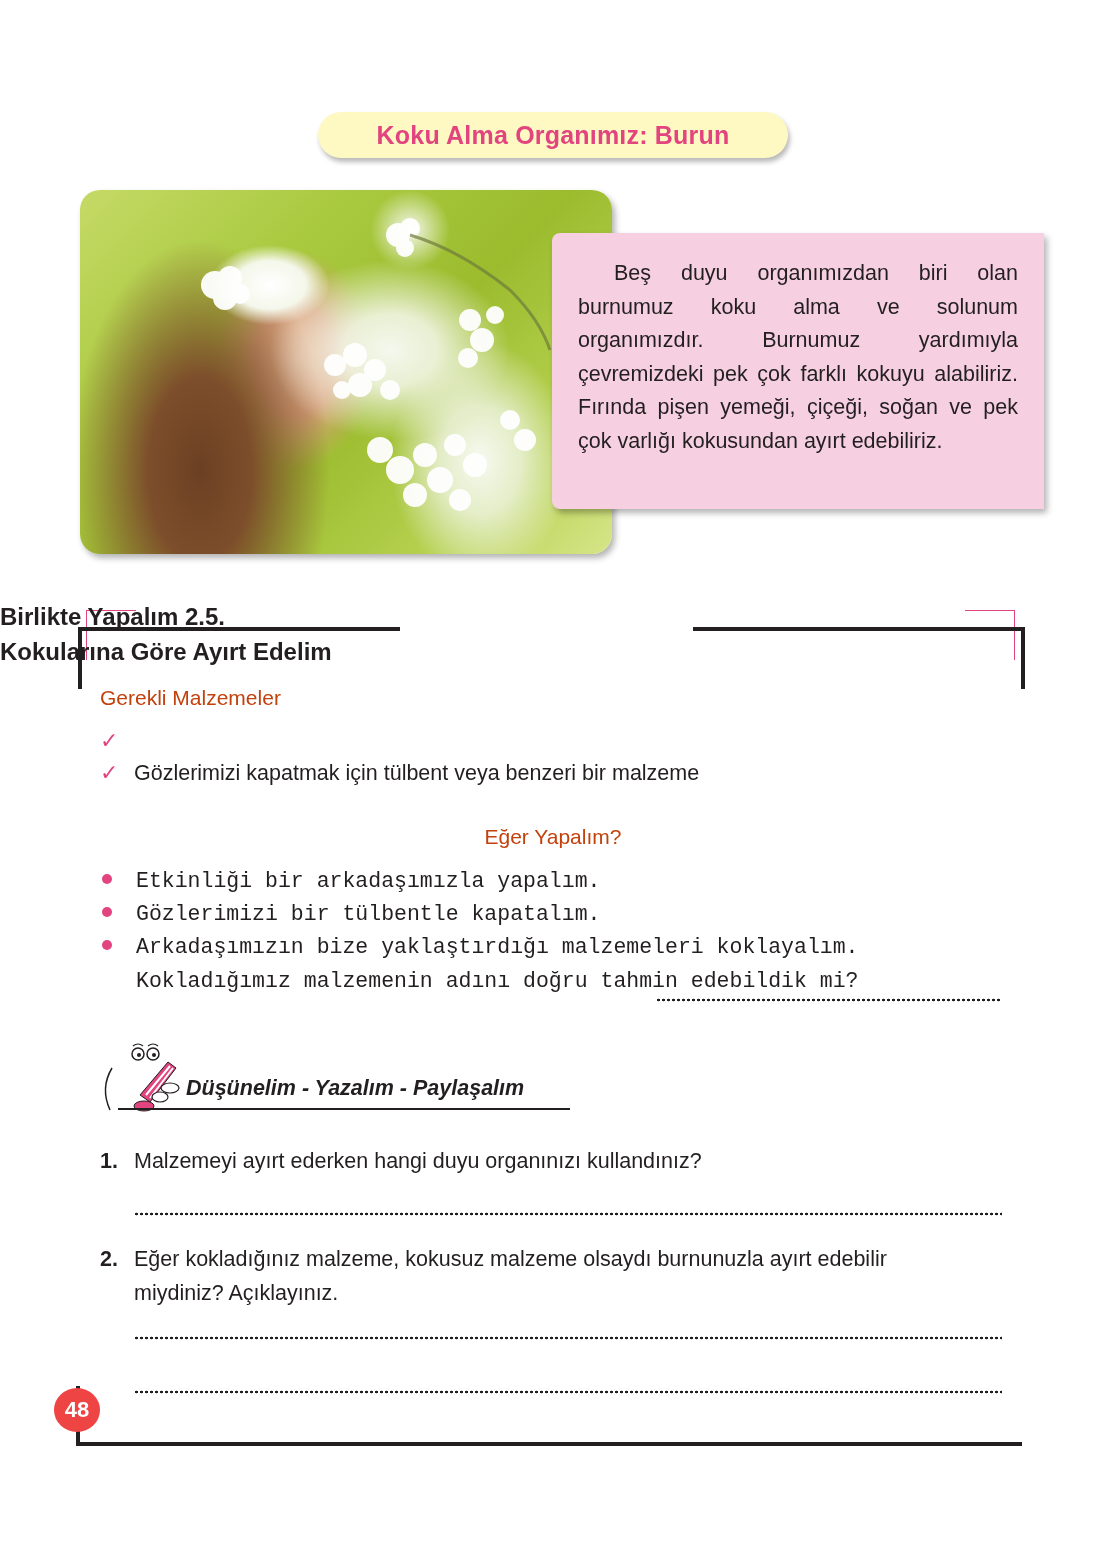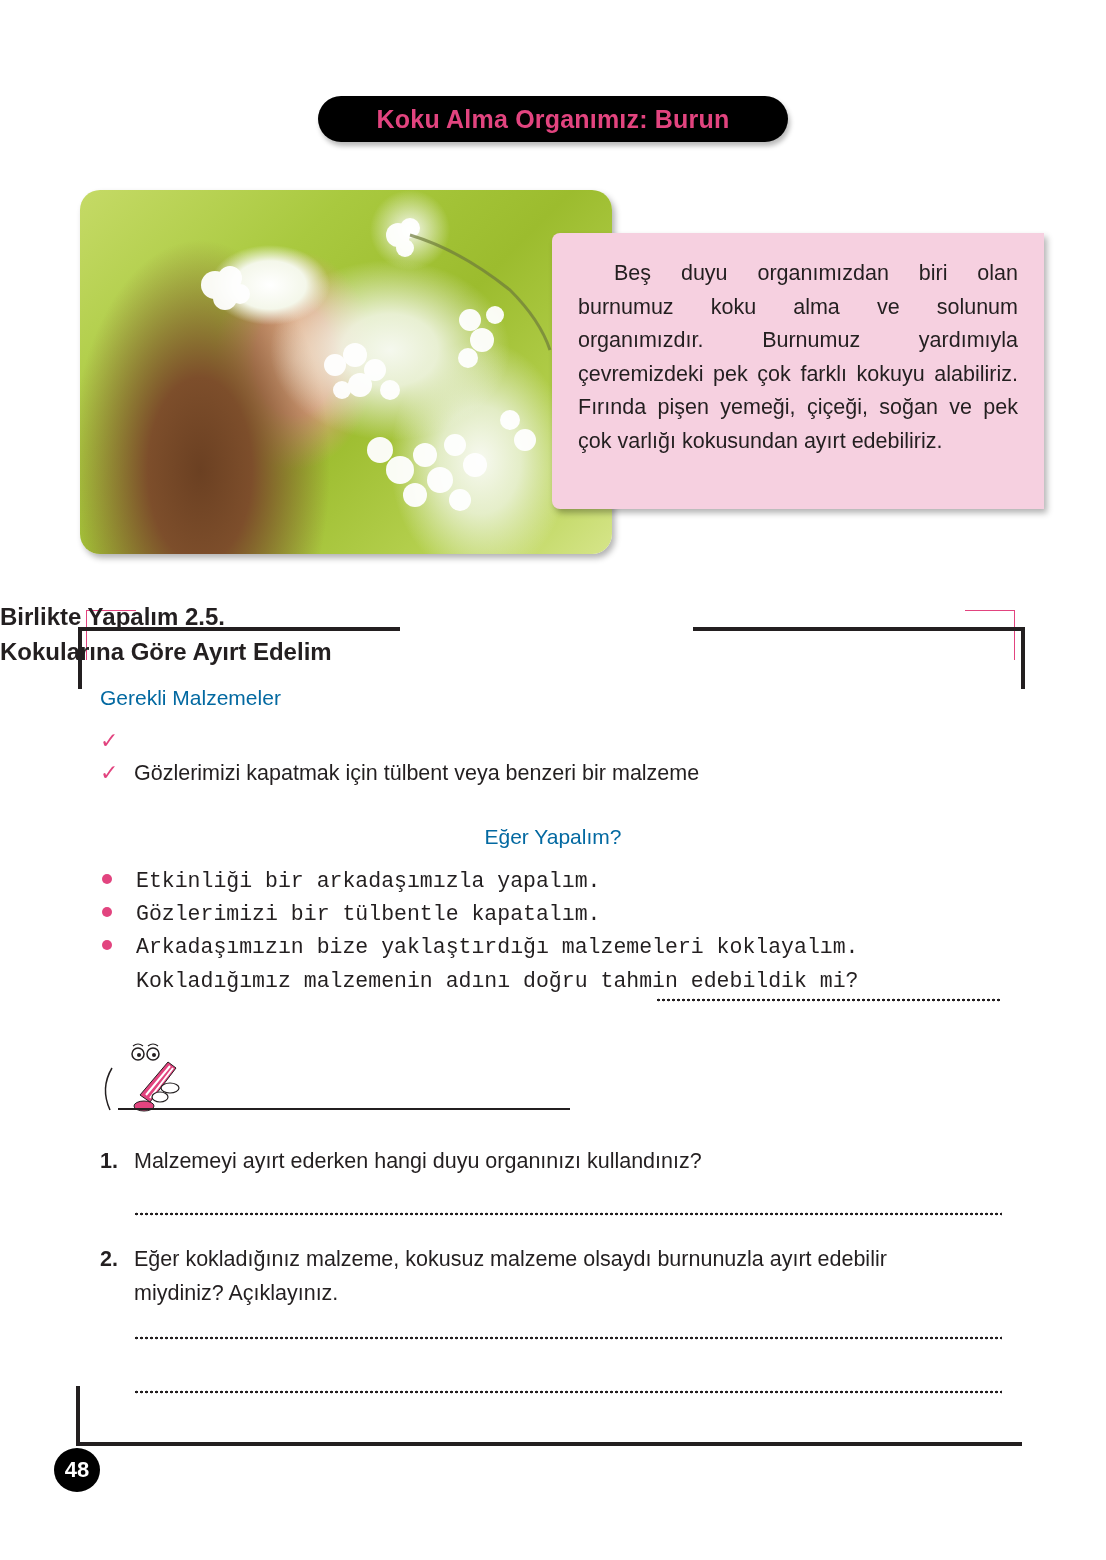--- a/index.html
+++ b/index.html
@@ -1,21 +1,21 @@
 <!DOCTYPE html>
 <html><head>
   <meta charset="utf-8">
   <style>
     * { box-sizing: border-box; margin: 0; padding: 0; }
     html, body { width: 1106px; height: 1560px; background: #ffffff; overflow: hidden; }
     body { position: relative; font-family: "Liberation Sans", "DejaVu Sans", sans-serif; color: #231f20; }
 
     .title-pill {
-      position: absolute; left: 318px; top: 96px; width: 470px; height: 46px;
-      background: #000000; border-radius: 23px;
+      position: absolute; left: 318px; top: 112px; width: 470px; height: 46px;
+      background: #fef9c3; border-radius: 23px;
       box-shadow: 2px 4px 5px rgba(0,0,0,0.28);
       display: flex; align-items: center; justify-content: center;
     }
     .title-pill span { color: #e2447f; font-size: 25px; font-weight: bold; letter-spacing: 0.2px; }
 
     .photo {
       position: absolute; left: 80px; top: 190px; width: 532px; height: 364px;
       border-radius: 20px; overflow: hidden;
       box-shadow: 3px 4px 6px rgba(0,0,0,0.3);
       background:
@@ -42,21 +42,21 @@
     .frame-top-left { position: absolute; left: 80px; top: 627px; width: 320px; height: 4px; background: #231f20; }
     .frame-top-right { position: absolute; left: 693px; top: 627px; width: 332px; height: 4px; background: #231f20; }
     .frame-left-top { position: absolute; left: 78px; top: 627px; width: 4px; height: 62px; background: #231f20; }
     .frame-right-top { position: absolute; left: 1021px; top: 627px; width: 4px; height: 62px; background: #231f20; }
     .pink-corner-l { position: absolute; left: 86px; top: 610px; width: 50px; height: 50px; border-top: 1px solid #e2447f; border-left: 1px solid #e2447f; }
     .pink-corner-r { position: absolute; left: 965px; top: 610px; width: 50px; height: 50px; border-top: 1px solid #e2447f; border-right: 1px solid #e2447f; }
 
     .activity-title { position: absolute; left: 0; top: 603px; width: 1106px; text-align: left; font-size: 24px; font-weight: bold; color: #231f20; }
     .activity-subtitle { position: absolute; left: 0; top: 638px; width: 1106px; text-align: left; font-size: 24px; font-weight: bold; color: #231f20; }
 
-    .section-label-pink { position: absolute; color: #0369a1; font-size: 21px; }
+    .section-label-pink { position: absolute; color: #c2410c; font-size: 21px; }
     .materials-label { left: 100px; top: 686px; }
     .howto-label { left: 0; width: 1106px; text-align: center; top: 825px; }
 
     .check-item { position: absolute; left: 100px; font-size: 21.5px; display: flex; align-items: center; }
     .check-icon { color: #e2447f; font-size: 22px; width: 34px; display: inline-block; }
 
     .bullet-item { position: absolute; left: 100px; font-size: 21.5px; display: flex; font-family: Liberation Mono, monospace; }
     .bullet-dot { width: 10px; height: 10px; border-radius: 50%; background: #e2447f; margin: 10px 24px 0 2px; flex: none; }
     .bullet-text { line-height: 34px; }
 
@@ -70,22 +70,22 @@
     .think-title { position: absolute; left: 88px; top: 36px; font-size: 21.5px; font-weight: bold; font-style: italic; color: #231f20; }
     .think-underline { position: absolute; left: 20px; top: 68px; width: 452px; height: 2px; background: #231f20; }
 
     .question { position: absolute; left: 100px; font-size: 21.5px; display: flex; line-height: 34px; }
     .q-num { font-weight: bold; width: 34px; flex: none; }
 
     .frame-bottom { position: absolute; left: 76px; top: 1442px; width: 946px; height: 4px; background: #231f20; }
     .frame-left-bottom { position: absolute; left: 76px; top: 1386px; width: 4px; height: 60px; background: #231f20; }
 
     .page-num {
-      position: absolute; left: 54px; top: 1448px; width: 46px; height: 44px; border-radius: 50%;
-      background: #000000; color: #fff; font-weight: bold; font-size: 22px;
+      position: absolute; left: 54px; top: 1388px; width: 46px; height: 44px; border-radius: 50%;
+      background: #ef4444; color: #fff; font-weight: bold; font-size: 22px;
       display: flex; align-items: center; justify-content: center;
     }
   </style>
 </head>
 <body>
 
 <div class="title-pill">
   <span>Koku Alma Organımız: Burun</span>
 </div>
 
@@ -171,20 +171,21 @@
     <circle cx="55" cy="14" r="6" fill="#fff" stroke="#231f20" stroke-width="1.5"></circle>
     <circle cx="41" cy="15" r="2" fill="#231f20"></circle>
     <circle cx="56" cy="15" r="2" fill="#231f20"></circle>
     <path d="M35 6 Q40 2 45 6 M50 6 Q55 2 60 6" stroke="#231f20" stroke-width="1.2" fill="none"></path>
     <path d="M42 55 L70 22 L78 28 L52 62 Z" fill="#e2447f" stroke="#231f20" stroke-width="1"></path>
     <path d="M48 55 L72 26 M52 58 L75 28" stroke="#fff" stroke-width="2"></path>
     <ellipse cx="72" cy="48" rx="9" ry="5" fill="#fff" stroke="#231f20" stroke-width="1.2"></ellipse>
     <ellipse cx="62" cy="57" rx="8" ry="5" fill="#fff" stroke="#231f20" stroke-width="1.2"></ellipse>
     <ellipse cx="46" cy="66" rx="10" ry="5" fill="#e2447f" stroke="#231f20" stroke-width="1"></ellipse>
   </svg>
+  <span class="think-title">Düşünelim - Yazalım - Paylaşalım</span>
   <div class="think-underline"></div>
 </div>
 
 <div class="question" style="top:1144px;">
   <span class="q-num">1.</span>
   <span>Malzemeyi ayırt ederken hangi duyu organınızı kullandınız?</span>
 </div>
 <div class="dotted-line" style="left:134px; top:1212px; width:868px;"></div>
 
 <div class="question" style="top:1242px; width:860px;">

